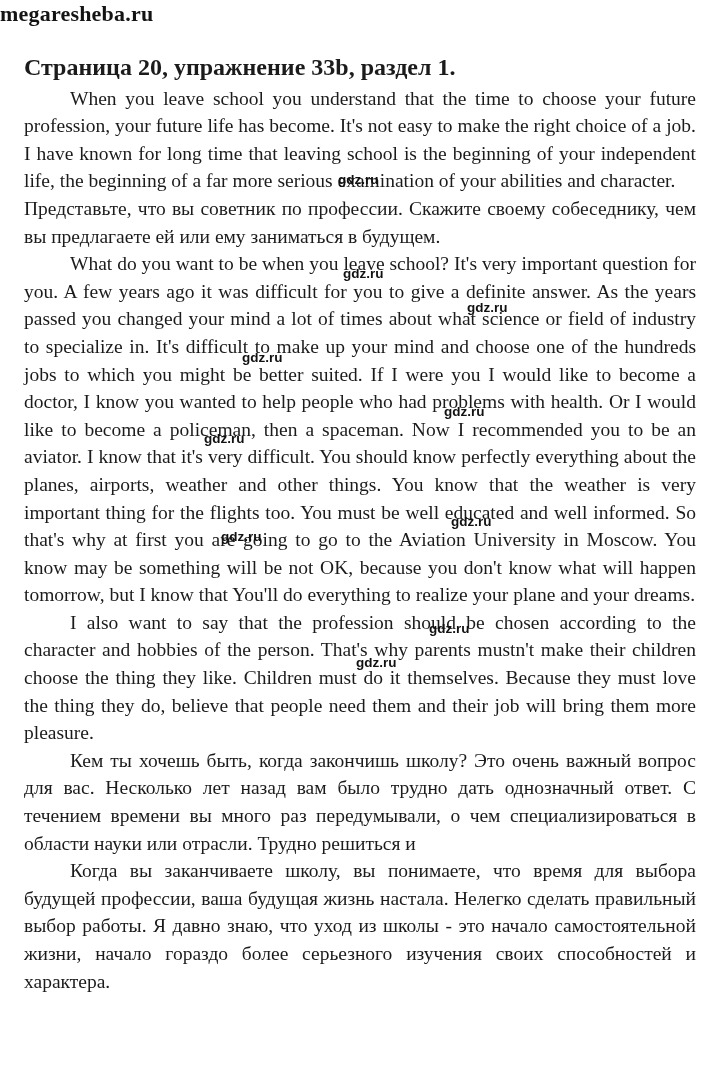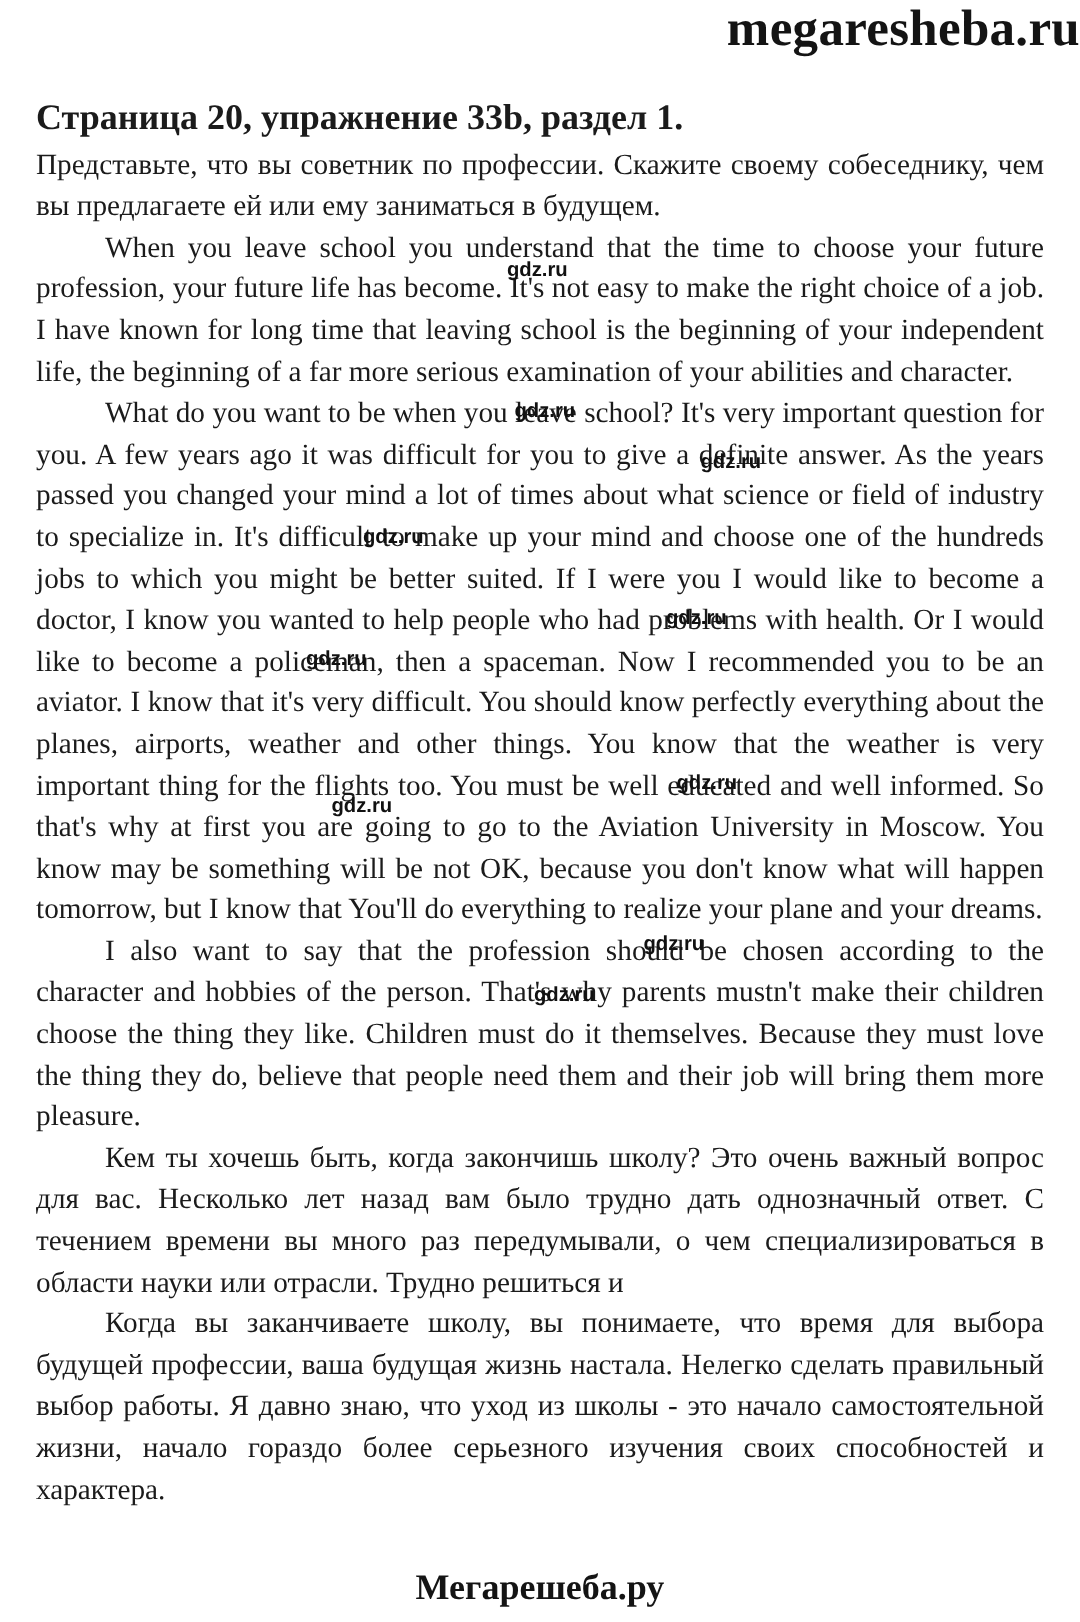--- a/index.html
+++ b/index.html
@@ -7,23 +7,23 @@
     position:relative;
     width:720px;
     height:1081px;
     margin:0 auto;
     background:#ffffff;
     overflow:hidden;
     font-family:"Liberation Serif", serif;
     color:#1b1b1b;
   }
   .site-header{
-    text-align:right;
+    text-align:left;
     font-weight:bold;
-    font-size:34px;
+    font-size:22px;
     padding-top:1px;
     color:#141414;
     letter-spacing:0.2px;
   }
   .content{
     padding:27px 24px 0 24px;
     text-align:justify;
     font-size:19.5px;
     line-height:27.6px;
   }
@@ -66,23 +66,23 @@
 </head>
 <body>
 
 <div class="page">
 
   <div class="site-header">megaresheba.ru</div>
 
   <div class="content">
     <h2 class="doc-title">Страница 20, упражнение 33b, раздел 1.</h2>
 
+    <p class="para en indent">When you leave school you understand that the time to choose your future profession, your future life has become. It's not easy to make the right choice of a job. I have known for long time that leaving school is the beginning of your independent life, the beginning of a far more serious examination of your abilities and character.</p>
+
     <p class="para ru">Представьте, что вы советник по профессии. Скажите своему собеседнику, чем вы предлагаете ей или ему заниматься в будущем.</p>
-
-    <p class="para en indent">When you leave school you understand that the time to choose your future profession, your future life has become. It's not easy to make the right choice of a job. I have known for long time that leaving school is the beginning of your independent life, the beginning of a far more serious examination of your abilities and character.</p>
 
     <p class="para en indent">What do you want to be when you leave school? It's very important question for you. A few years ago it was difficult for you to give a definite answer. As the years passed you changed your mind a lot of times about what science or field of industry to specialize in. It's difficult to make up your mind and choose one of the hundreds jobs to which you might be better suited. If I were you I would like to become a doctor, I know you wanted to help people who had problems with health. Or I would like to become a policeman, then a spaceman. Now I recommended you to be an aviator. I know that it's very difficult. You should know perfectly everything about the planes, airports, weather and other things. You know that the weather is very important thing for the flights too. You must be well educated and well informed. So that's why at first you are going to go to the Aviation University in Moscow. You know may be something will be not OK, because you don't know what will happen tomorrow, but I know that You'll do everything to realize your plane and your dreams.</p>
 
     <p class="para en indent">I also want to say that the profession should be chosen according to the character and hobbies of the person. That's why parents mustn't make their children choose the thing they like. Children must do it themselves. Because they must love the thing they do, believe that people need them and their job will bring them more pleasure.</p>
 
     <p class="para ru indent">Кем ты хочешь быть, когда закончишь школу? Это очень важный вопрос для вас. Несколько лет назад вам было трудно дать однозначный ответ. С течением времени вы много раз передумывали, о чем специализироваться в области науки или отрасли. Трудно решиться и</p>
 
     <p class="para ru indent">Когда вы заканчиваете школу, вы понимаете, что время для выбора будущей профессии, ваша будущая жизнь настала. Нелегко сделать правильный выбор работы. Я давно знаю, что уход из школы - это начало самостоятельной жизни, начало гораздо более серьезного изучения своих способностей и характера.</p>
   </div>
 
@@ -92,15 +92,14 @@
       <span class="wm" style="left: 467px; top: 284px;">gdz.ru</span>
       <span class="wm" style="left: 242px; top: 334px;">gdz.ru</span>
       <span class="wm" style="left: 444px; top: 388px;">gdz.ru</span>
       <span class="wm" style="left: 204px; top: 415px;">gdz.ru</span>
       <span class="wm" style="left: 451px; top: 498px;">gdz.ru</span>
       <span class="wm" style="left: 221px; top: 513px;">gdz.ru</span>
       <span class="wm" style="left: 429px; top: 605px;">gdz.ru</span>
       <span class="wm" style="left: 356px; top: 639px;">gdz.ru</span>
     </div>
 
-  <div class="site-footer">Мегарешеба.ру</div>
 
 </div>
 
 </body></html>

